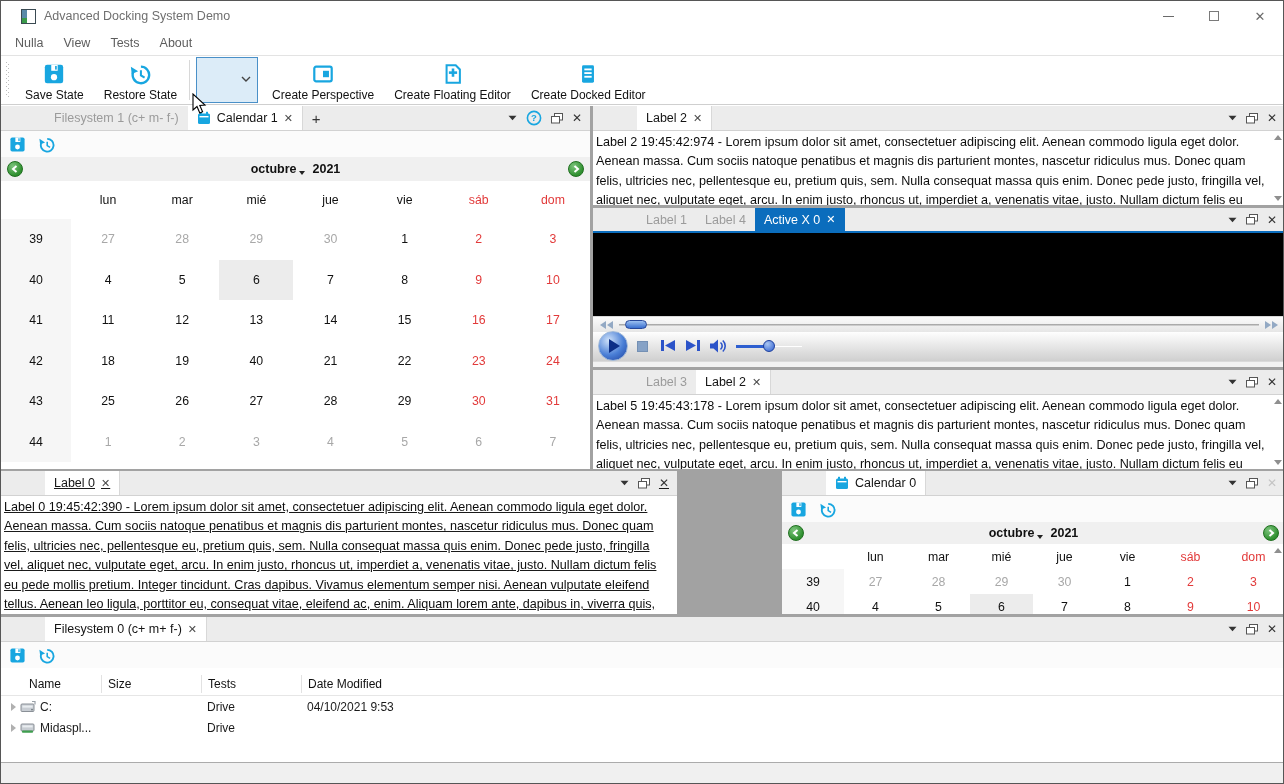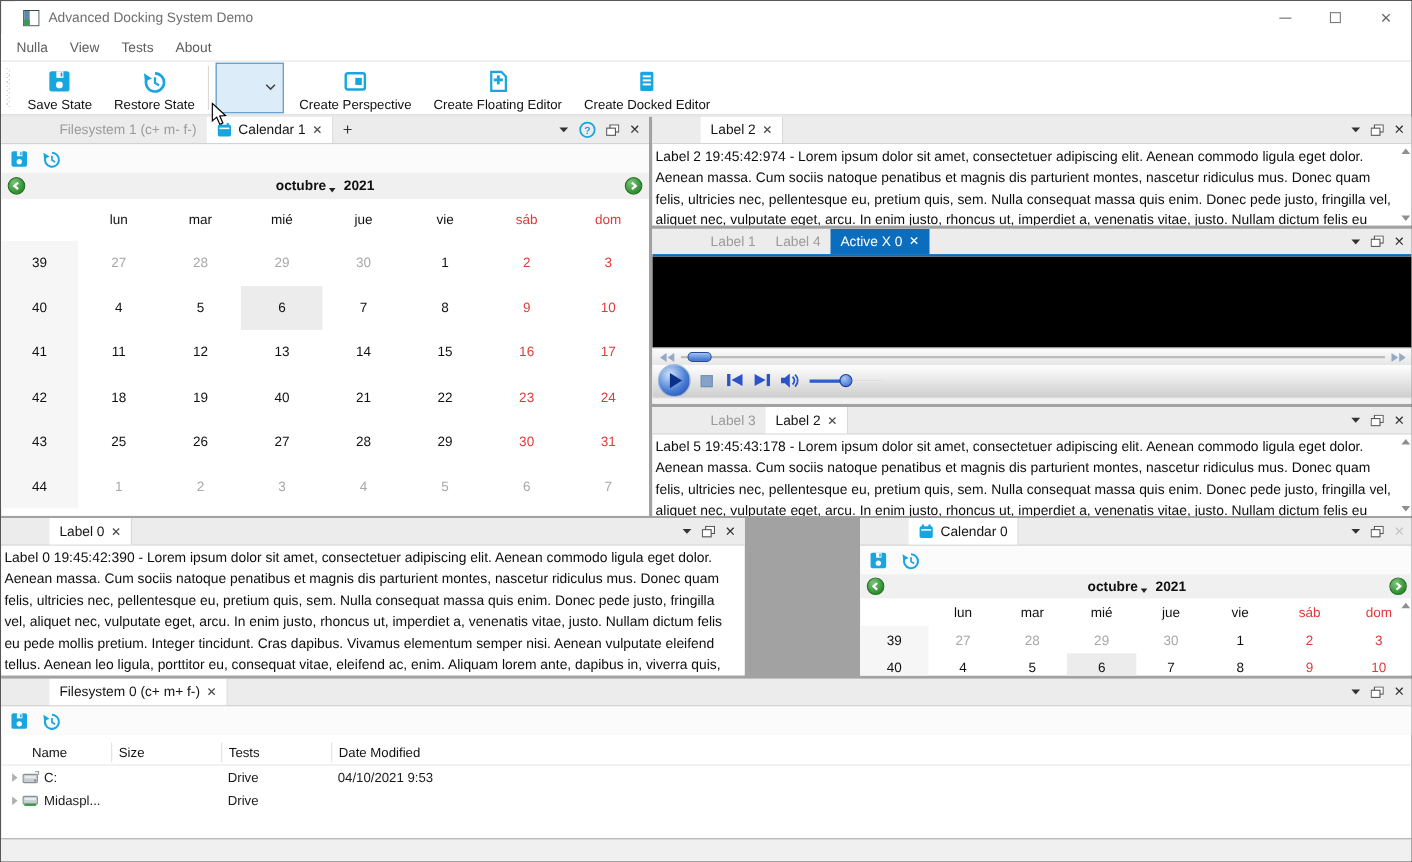--- a/index.html
+++ b/index.html
@@ -423,21 +423,21 @@
       </div>
       <div class="label-wrap fill" style="height:74px;">
         <div class="label-text">Label 5 19:45:43:178 - Lorem ipsum dolor sit amet, consectetuer adipiscing elit. Aenean commodo ligula eget dolor. Aenean massa. Cum sociis natoque penatibus et magnis dis parturient montes, nascetur ridiculus mus. Donec quam felis, ultricies nec, pellentesque eu, pretium quis, sem. Nulla consequat massa quis enim. Donec pede justo, fringilla vel, aliquet nec, vulputate eget, arcu. In enim justo, rhoncus ut, imperdiet a, venenatis vitae, justo. Nullam dictum felis eu pede mollis pretium. Integer tincidunt. Cras dapibus. Vivamus elementum semper nisi. Aenean vulputate eleifend tellus. Aenean leo ligula, porttitor eu, consequat vitae, eleifend ac, enim. Aliquam</div>
         <div class="vscroll">
             <div class="arr up"></div>
             <div class="arr dn"></div>
           </div>
       </div>
     </div>
 
-    <div class="panel" style="left:0;top:365px;width:676px;height:143px;">
+    <div class="panel" style="left:0;top:365px;width:676px;height:143px;text-decoration:underline;">
       <div class="tabbar">
         <div class="tab active">
             <span>Label 0</span>
             <span class="tab-x">✕</span>
           </div>
         <div class="tb-icons">
           <svg width="9" height="6" viewBox="0 0 9 6">
               <path d="M0.5 0.8 h8 l-4 4.5 z" fill="#333"></path>
             </svg>
           <svg width="12" height="11" viewBox="0 0 12 11">

